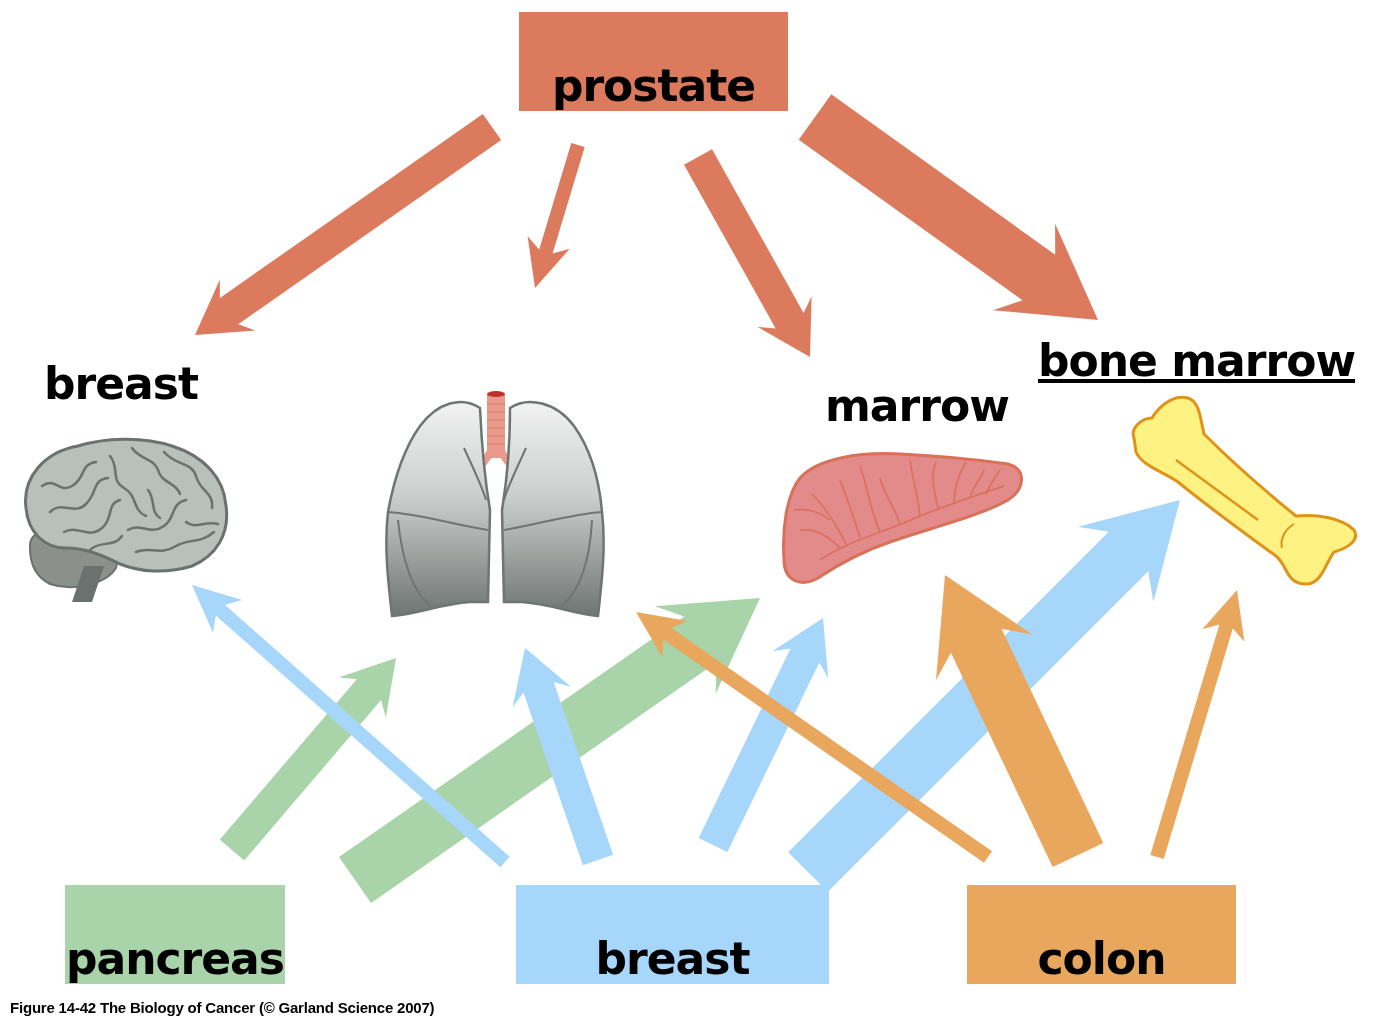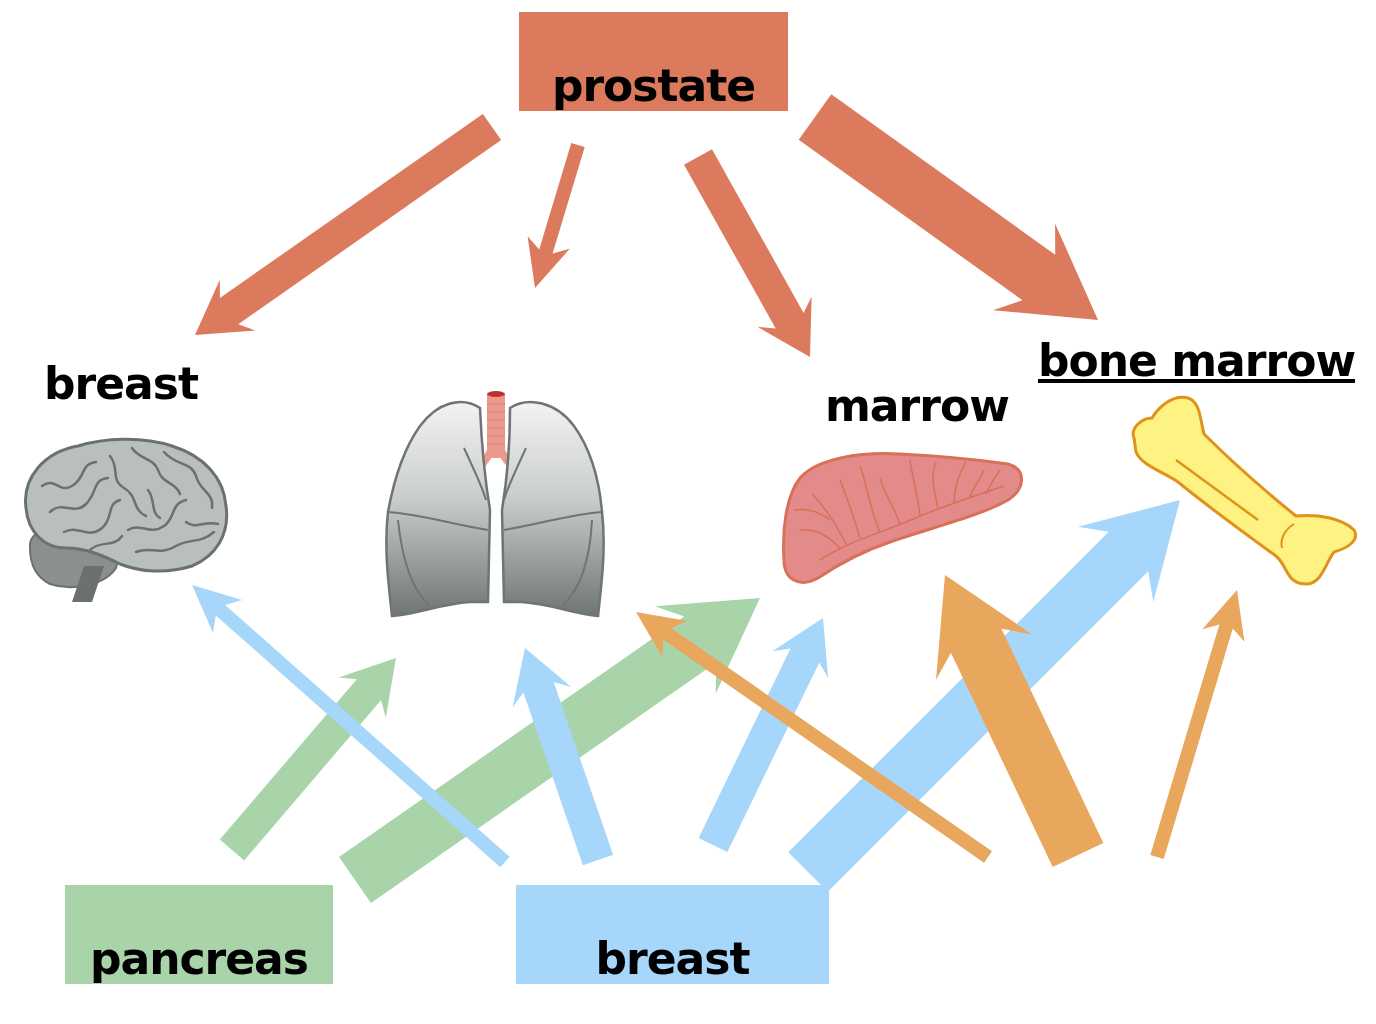--- a/index.html
+++ b/index.html
@@ -108,24 +108,28 @@
     <g>
       <path d="M1134,438 C1130,428 1142,418 1152,418 C1158,408 1172,394 1188,398 C1200,402 1200,418 1204,434 C1232,462 1264,490 1296,516 C1318,514 1342,518 1354,530 C1360,540 1348,548 1334,552 C1326,562 1322,584 1306,584 C1286,584 1288,566 1276,556 C1240,530 1210,508 1178,482 C1164,472 1142,466 1136,452 Z" fill="#fdf282" stroke="#e0931a" stroke-width="3"></path>
       <path d="M1176,460 L1258,520" stroke="#e0931a" stroke-width="2.5" fill="none"></path>
       <path d="M1294,524 C1284,530 1280,540 1282,548" stroke="#e0931a" stroke-width="2" fill="none"></path>
     </g>
   </svg>
 
   <div class="box" style="left: 519px; top: 12px; width: 269px; height: 99px; background: rgb(220, 122, 94);">
     <span>prostate</span>
   </div>
-  <div class="box" style="left: 65px; top: 885px; width: 268px; height: 99px; background: rgb(169, 212, 169);">
+  <div class="box" style="left: 65px; top: 885px; width: 220px; height: 99px; background: rgb(169, 212, 169);">
     <span>pancreas</span>
   </div>
   <div class="box" style="left: 516px; top: 885px; width: 313px; height: 99px; background: rgb(166, 214, 250);">
     <span>breast</span>
+  </div>
+  <div class="box" style="left: 967px; top: 885px; width: 269px; height: 99px; background: rgb(233, 167, 93);">
+    <span>colon</span>
   </div>
 
   <div class="organ-label" style="left:44px; top:358px;">breast</div>
   <div class="organ-label" style="left:825px; top:380px;">marrow</div>
   <div class="organ-label" style="left:1038px; top:335px;text-decoration:underline;">bone marrow</div>
 
+  <div class="caption">Figure 14-42  The Biology of Cancer (© Garland Science 2007)</div>
 </div>
 
 </body></html>

